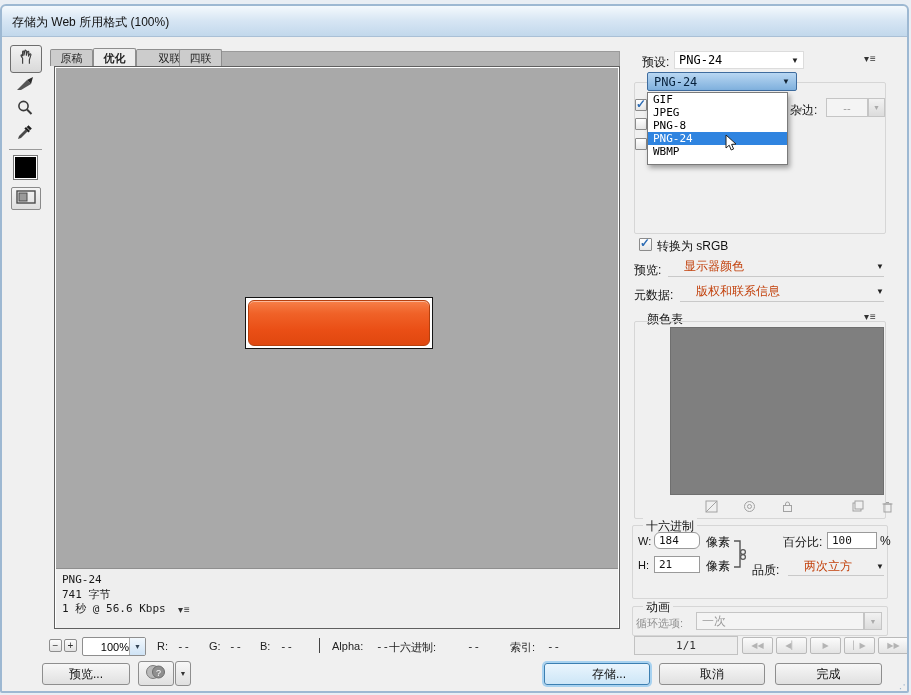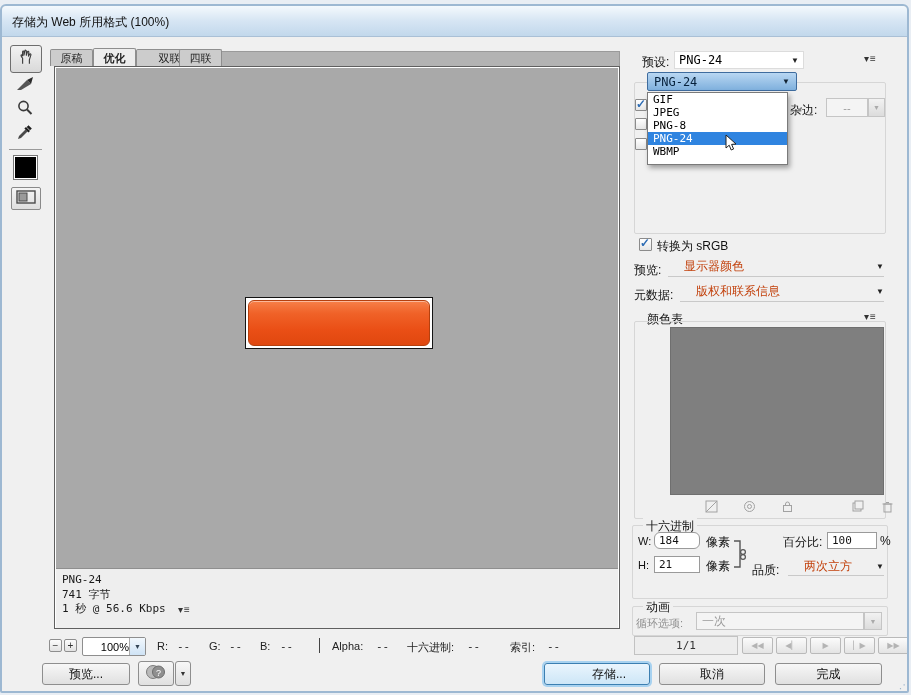--- a/index.html
+++ b/index.html
@@ -160,21 +160,21 @@
   </div>
   <div class="abs meter" style="left:155px;top:634px;">R:</div>
   <div class="abs meterval" style="left:175px;top:634px;">--</div>
   <div class="abs meter" style="left:207px;top:634px;">G:</div>
   <div class="abs meterval" style="left:227px;top:634px;">--</div>
   <div class="abs meter" style="left:258px;top:634px;">B:</div>
   <div class="abs meterval" style="left:278px;top:634px;">--</div>
   <div class="abs vsep" style="left:317px;top:632px;"></div>
   <div class="abs meter" style="left:330px;top:634px;">Alpha:</div>
   <div class="abs meterval" style="left:374px;top:634px;">--</div>
-  <div class="abs meter" style="left:405px;top:634px;">十六进制:</div>
+  <div class="abs meter" style="left:387px;top:634px;">十六进制:</div>
   <div class="abs meterval" style="left:465px;top:634px;">--</div>
   <div class="abs meter" style="left:508px;top:634px;">索引:</div>
   <div class="abs meterval" style="left:545px;top:634px;">--</div>
 
   <div class="abs btn" style="left:40px;top:657px;width:88px;height:22px;">预览...</div>
   <div class="abs gbtn" style="left:136px;top:655px;width:36px;height:25px;">
     <span>
       <svg width="22" height="16" viewBox="0 0 22 16">
           <circle cx="8" cy="8" r="6.5" fill="#b9b9b9" stroke="#7c7c7c"></circle>
           <circle cx="13.5" cy="8" r="6" fill="#8f8f8f" stroke="#6c6c6c"></circle>

